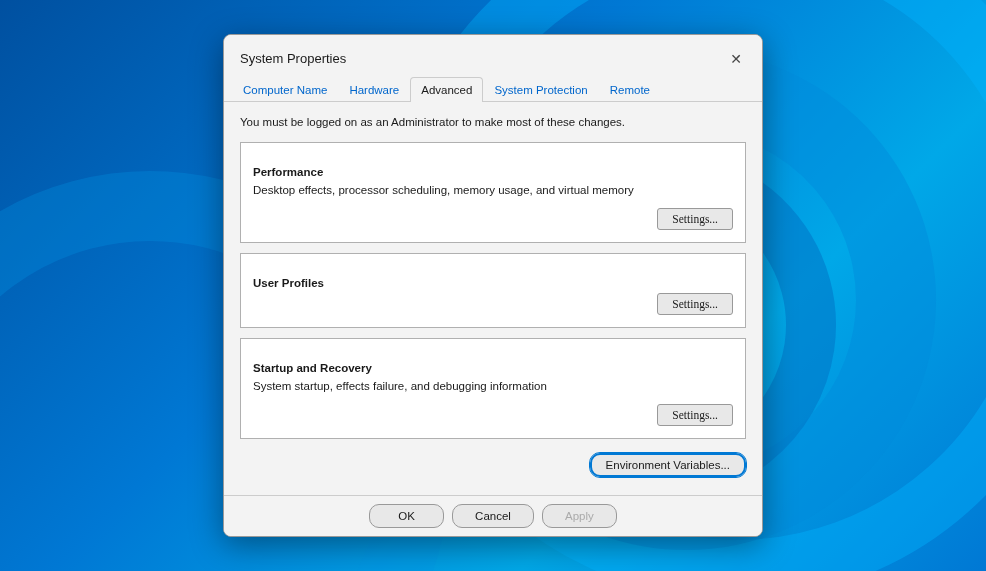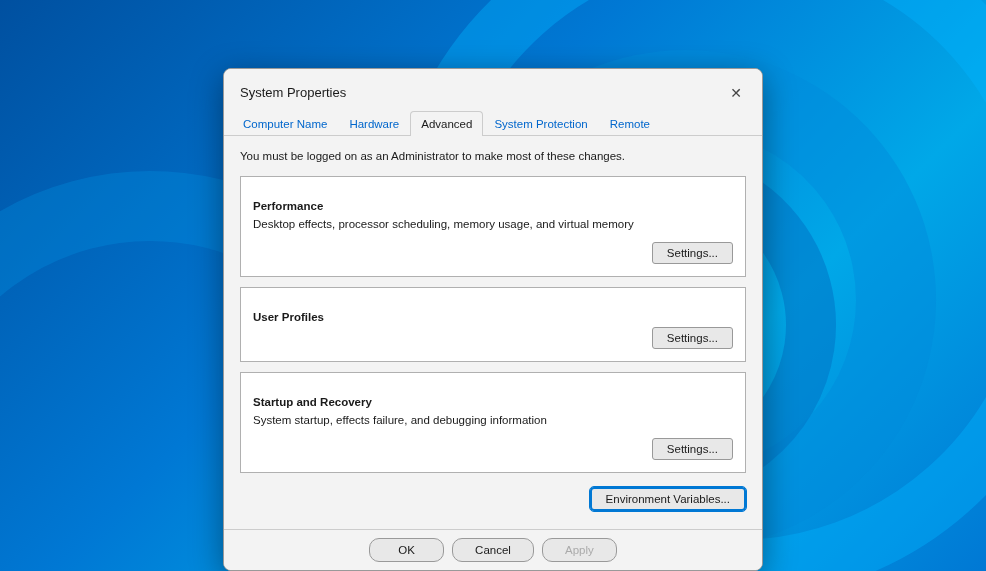--- a/index.html
+++ b/index.html
@@ -57,21 +57,21 @@
       border-color: rgba(0,150,230,0.3);
       border-width: 70px;
       transform: rotate(-15deg);
     }
 
     
     .dialog-overlay {
       position: absolute;
       inset: 0;
       display: flex;
-      align-items: flex-end;
+      align-items: center;
       justify-content: center;
     }
 
     
     .dialog {
       background: #f3f3f3;
       border: 1px solid #999;
       border-radius: 8px;
       width: 540px;
       box-shadow: 0 8px 32px rgba(0,0,0,0.4);
@@ -179,36 +179,36 @@
       display: flex;
       justify-content: flex-end;
     }
 
     .win-button {
       background: #e8e8e8;
       border: 1px solid #999;
       border-radius: 3px;
       padding: 4px 14px;
       font-size: 11.5px;
-      font-family: Liberation Sans, sans-serif;
+      font-family: Liberation Serif, serif;
       cursor: pointer;
       color: #1a1a1a;
     }
 
     
     .env-vars-row {
       display: flex;
       justify-content: flex-end;
       padding: 4px 0 8px 0;
     }
 
     .env-btn {
       background: #e8e8e8;
       border: 2px solid #0078d4;
-      border-radius: 4px;
+      border-radius: 10px;
       padding: 4px 14px;
       font-size: 11.5px;
       font-family: 'Segoe UI', sans-serif;
       cursor: pointer;
       color: #1a1a1a;
       outline: 1px solid #0078d4;
     }
 
     
     .footer {

